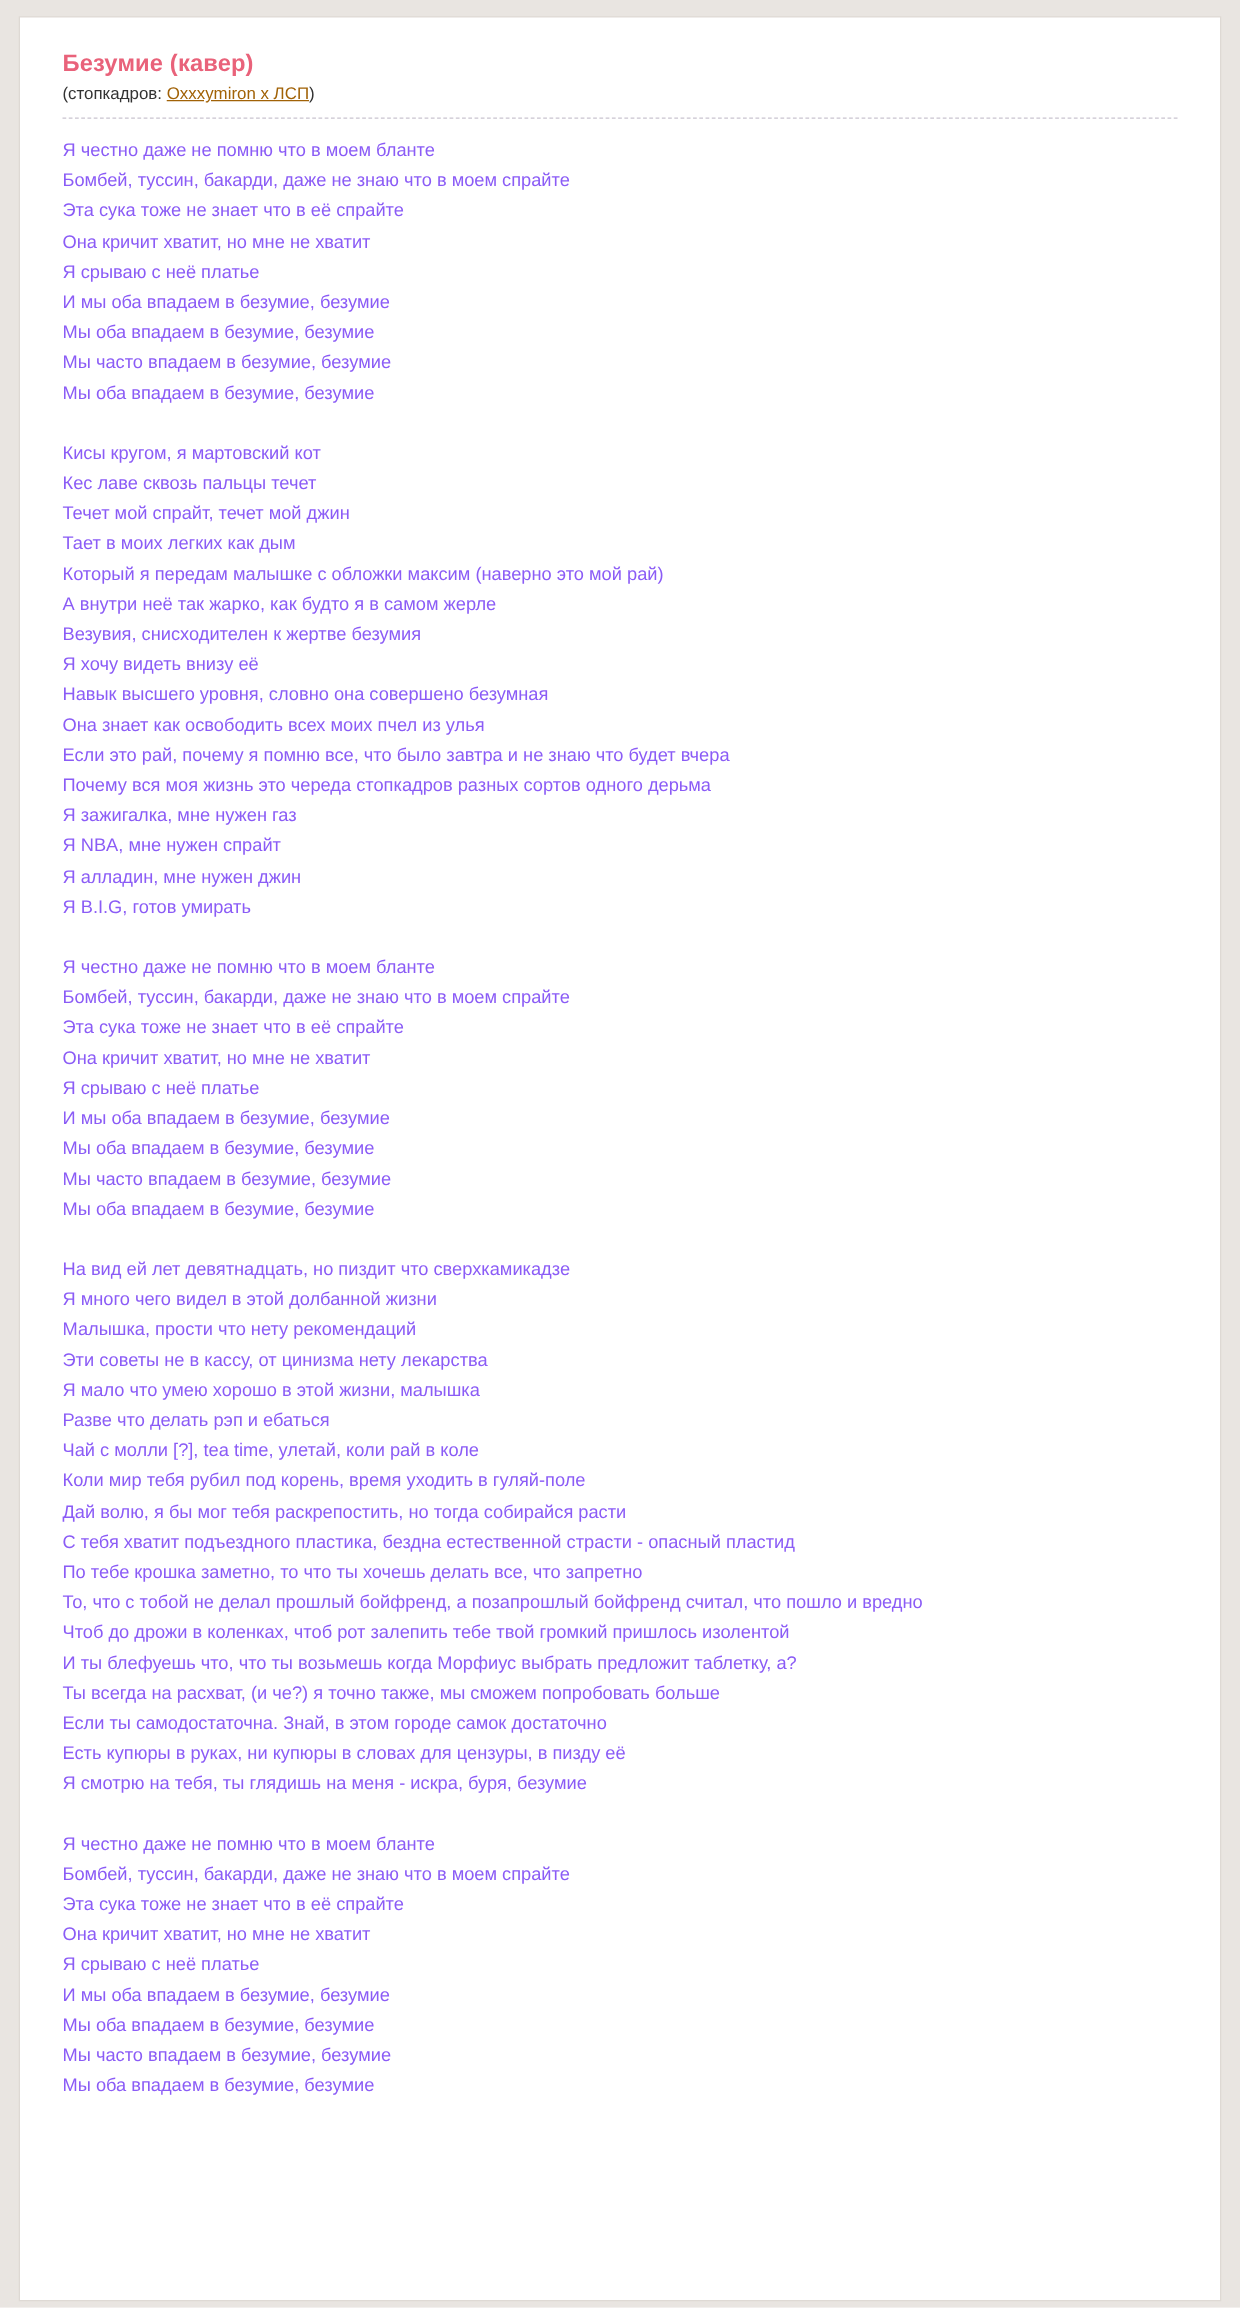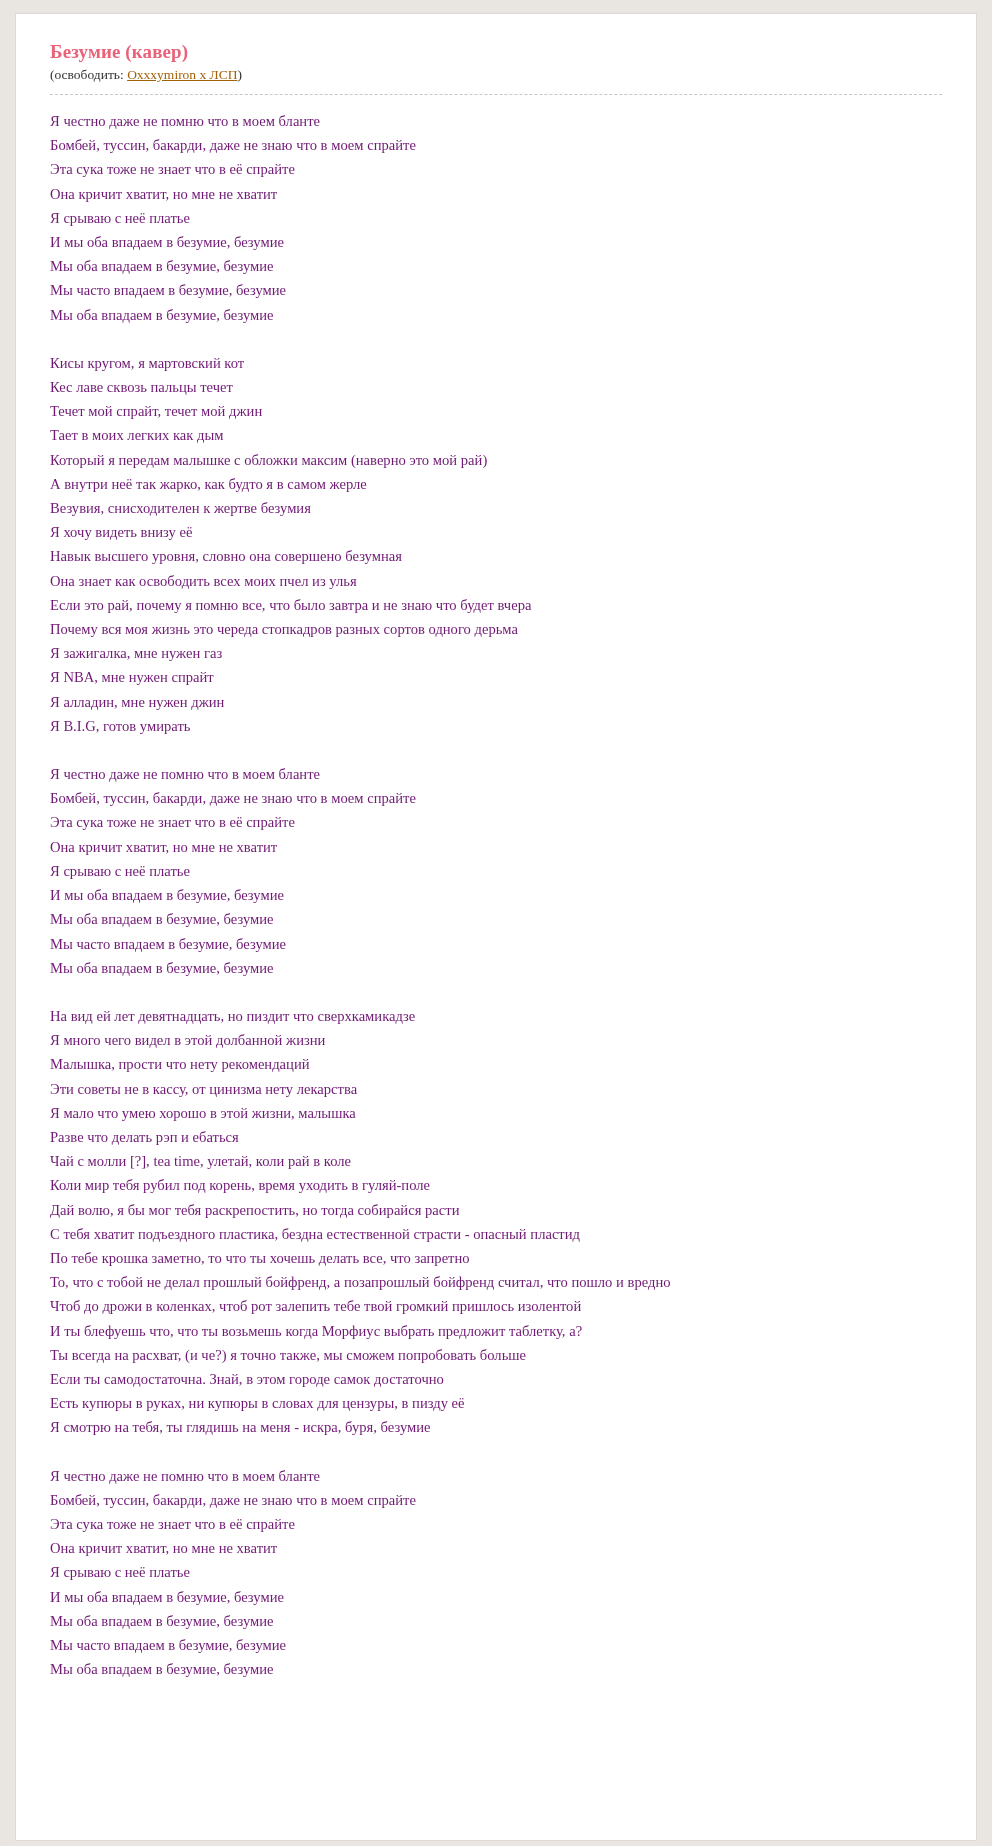--- a/index.html
+++ b/index.html
@@ -12,21 +12,20 @@
     background: #e9e5e1;
     font-family: "Liberation Sans", sans-serif;
   }
   .page {
     position: relative;
     width: 992px;
     min-height: 1846px;
     background: #e9e5e1;
     box-sizing: border-box;
     padding: 14px 16px 0 16px;
-    font-family: Liberation Serif, serif;
   }
   .sheet {
     position: relative;
     background: #ffffff;
     width: 960px;
     min-height: 1826px;
     box-sizing: border-box;
     padding: 26px 34px 20px 34px;
     box-shadow: 0 0 0 1px #ded9d4;
   }
@@ -46,21 +45,21 @@
     border-bottom: 1px dashed #c9c4cf;
     margin-bottom: 14px;
   }
   .artist-line .artist-link {
     color: #a16207;
     text-decoration: underline;
     cursor: pointer;
   }
   .lyrics {
     font-size: 14.6px;
-    color: #701a75;
+    color: #8b5cf6;
     line-height: 24.2px;
     white-space: pre-wrap;
     word-break: normal;
     overflow-wrap: normal;
   }
   .lyrics .stanza {
     margin: 0 0 24px 0;
   }
   .lyrics .stanza:last-child {
     margin-bottom: 0;
@@ -75,21 +74,21 @@
 </style>
 </head>
 <body>
 
 <div class="page">
   <div class="sheet">
 
     <h1 class="song-title">Безумие (кавер)</h1>
 
     <div class="artist-line">
-      <span>(освободить:</span>
+      <span>(стопкадров:</span>
       <span class="artist-link">Oxxxymiron x ЛСП</span><span>)</span>
     </div>
 
     <div class="lyrics"><div class="stanza"><span class="line">Я честно даже не помню что в моем бланте</span><span class="line">Бомбей, туссин, бакарди, даже не знаю что в моем спрайте</span><span class="line">Эта сука тоже не знает что в её спрайте</span><span class="line">Она кричит хватит, но мне не хватит</span><span class="line">Я срываю с неё платье</span><span class="line">И мы оба впадаем в безумие, безумие</span><span class="line">Мы оба впадаем в безумие, безумие</span><span class="line">Мы часто впадаем в безумие, безумие</span><span class="line">Мы оба впадаем в безумие, безумие</span></div><div class="stanza"><span class="line">Кисы кругом, я мартовский кот</span><span class="line">Кес лаве сквозь пальцы течет</span><span class="line">Течет мой спрайт, течет мой джин</span><span class="line">Тает в моих легких как дым</span><span class="line">Который я передам малышке с обложки максим (наверно это мой рай)</span><span class="line">А внутри неё так жарко, как будто я в самом жерле</span><span class="line">Везувия, снисходителен к жертве безумия</span><span class="line">Я хочу видеть внизу её</span><span class="line">Навык высшего уровня, словно она совершено безумная</span><span class="line">Она знает как освободить всех моих пчел из улья</span><span class="line">Если это рай, почему я помню все, что было завтра и не знаю что будет вчера</span><span class="line">Почему вся моя жизнь это череда стопкадров разных сортов одного дерьма</span><span class="line">Я зажигалка, мне нужен газ</span><span class="line">Я NBA, мне нужен спрайт</span><span class="line">Я алладин, мне нужен джин</span><span class="line">Я B.I.G, готов умирать</span></div><div class="stanza"><span class="line">Я честно даже не помню что в моем бланте</span><span class="line">Бомбей, туссин, бакарди, даже не знаю что в моем спрайте</span><span class="line">Эта сука тоже не знает что в её спрайте</span><span class="line">Она кричит хватит, но мне не хватит</span><span class="line">Я срываю с неё платье</span><span class="line">И мы оба впадаем в безумие, безумие</span><span class="line">Мы оба впадаем в безумие, безумие</span><span class="line">Мы часто впадаем в безумие, безумие</span><span class="line">Мы оба впадаем в безумие, безумие</span></div><div class="stanza"><span class="line">На вид ей лет девятнадцать, но пиздит что сверхкамикадзе</span><span class="line">Я много чего видел в этой долбанной жизни</span><span class="line">Малышка, прости что нету рекомендаций</span><span class="line">Эти советы не в кассу, от цинизма нету лекарства</span><span class="line">Я мало что умею хорошо в этой жизни, малышка</span><span class="line">Разве что делать рэп и ебаться</span><span class="line">Чай с молли [?], tea time, улетай, коли рай в коле</span><span class="line">Коли мир тебя рубил под корень, время уходить в гуляй-поле</span><span class="line">Дай волю, я бы мог тебя раскрепостить, но тогда собирайся расти</span><span class="line">С тебя хватит подъездного пластика, бездна естественной страсти - опасный пластид</span><span class="line">По тебе крошка заметно, то что ты хочешь делать все, что запретно</span><span class="line">То, что с тобой не делал прошлый бойфренд, а позапрошлый бойфренд считал, что пошло и вредно</span><span class="line">Чтоб до дрожи в коленках, чтоб рот залепить тебе твой громкий пришлось изолентой</span><span class="line">И ты блефуешь что, что ты возьмешь когда Морфиус выбрать предложит таблетку, а?</span><span class="line">Ты всегда на расхват, (и че?) я точно также, мы сможем попробовать больше</span><span class="line">Если ты самодостаточна. Знай, в этом городе самок достаточно</span><span class="line">Есть купюры в руках, ни купюры в словах для цензуры, в пизду её</span><span class="line">Я смотрю на тебя, ты глядишь на меня - искра, буря, безумие</span></div><div class="stanza"><span class="line">Я честно даже не помню что в моем бланте</span><span class="line">Бомбей, туссин, бакарди, даже не знаю что в моем спрайте</span><span class="line">Эта сука тоже не знает что в её спрайте</span><span class="line">Она кричит хватит, но мне не хватит</span><span class="line">Я срываю с неё платье</span><span class="line">И мы оба впадаем в безумие, безумие</span><span class="line">Мы оба впадаем в безумие, безумие</span><span class="line">Мы часто впадаем в безумие, безумие</span><span class="line">Мы оба впадаем в безумие, безумие</span></div></div>
 
     <div class="bottom-fade"></div>
   </div>
 </div>
 
 </body></html>

